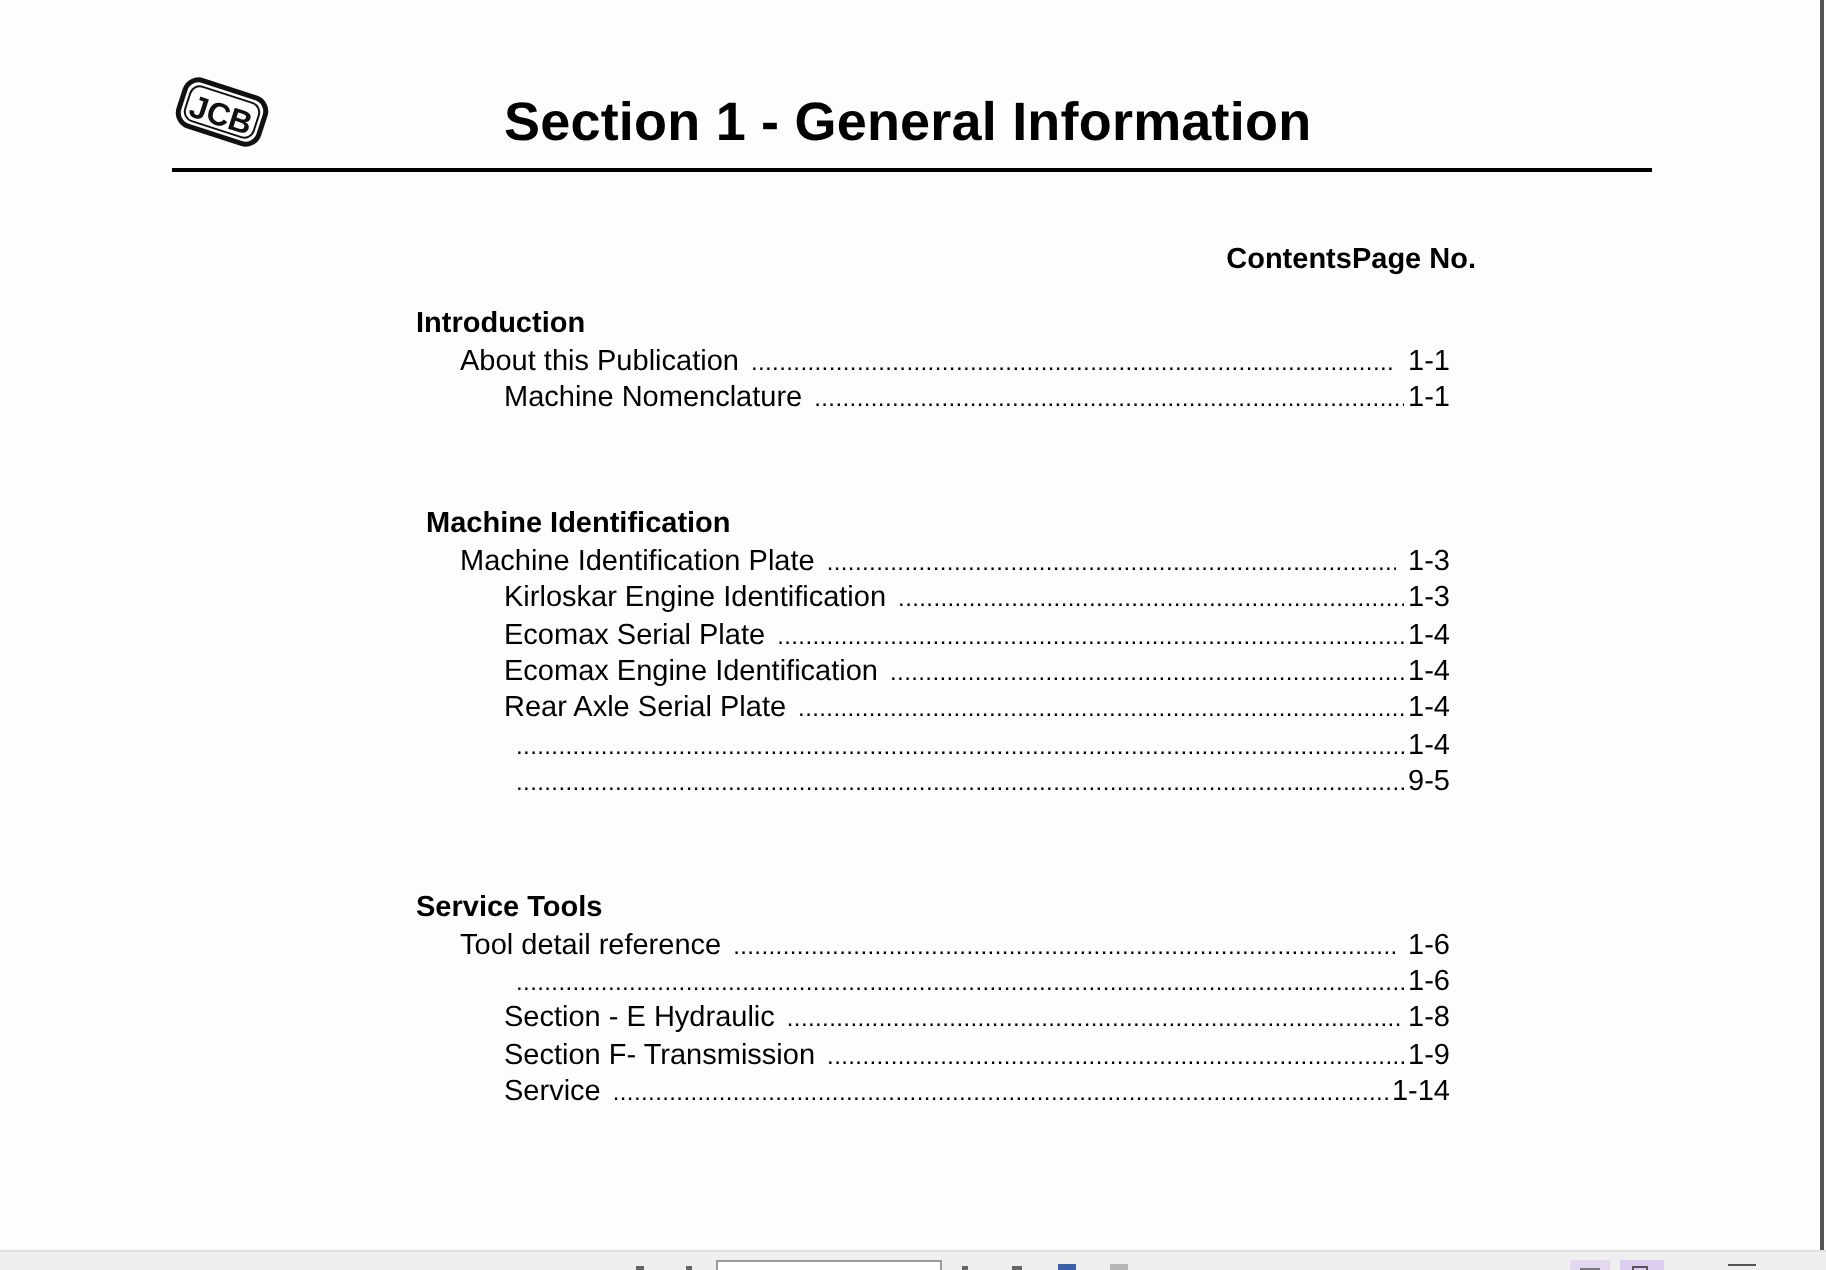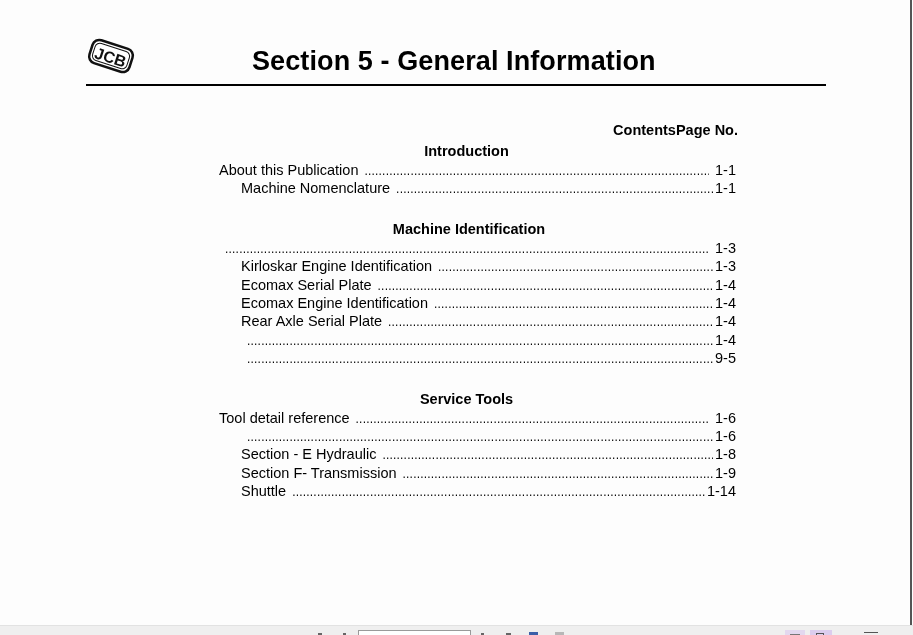--- a/index.html
+++ b/index.html
@@ -58,21 +58,21 @@
       width: 543px;
     }
     .toc-header {
       display: flex;
       justify-content: flex-end;
       font-size: 14.5px;
       font-weight: bold;
       height: 20px;
       line-height: 20px;
     }
-    .group { margin: 2px; text-align: center; }
+    .group { margin: 13px; }
     .group-title {
       font-size: 14.5px;
       font-weight: bold;
       height: 19px;
       line-height: 19px;
     }
     .group-title.indent-s { padding-left: 5px; }
     .entry {
       display: flex;
       align-items: baseline;
@@ -169,21 +169,21 @@
 <div class="viewport">
 
   <svg class="logo" viewBox="0 0 50 40">
     <g transform="rotate(18 25 20)">
       <rect x="4" y="8" width="42" height="24" rx="7" ry="7" fill="#fff" stroke="#111" stroke-width="2.5"></rect>
       <rect x="7" y="11" width="36" height="18" rx="5" ry="5" fill="none" stroke="#111" stroke-width="1"></rect>
       <text x="25" y="27" text-anchor="middle" font-family="Liberation Sans, sans-serif" font-weight="bold" font-size="16" fill="#111">JCB</text>
     </g>
   </svg>
 
-  <div class="page-title">Section 5 - General Information</div>
+  <div class="page-title">Section 1 - General Information</div>
   <div class="title-rule"></div>
 
   <div class="toc">
     <div class="toc-header">
       <span>Contents</span>
       <span>Page No.</span>
     </div>
 
     <div class="group">
       <div class="group-title">Introduction</div>
@@ -197,20 +197,21 @@
         <span class="leader"></span>
         <span class="page">1-1</span>
       </div>
     </div>
 
     <div class="gap"></div>
 
     <div class="group">
       <div class="group-title indent-s">Machine Identification</div>
       <div class="entry l1">
+        <span class="label">Machine Identification Plate</span>
         <span class="leader"></span>
         <span class="page">1-3</span>
       </div>
       <div class="entry l2">
         <span class="label">Kirloskar Engine Identification</span>
         <span class="leader"></span>
         <span class="page">1-3</span>
       </div>
       <div class="entry l2">
         <span class="label">Ecomax Serial Plate</span>
@@ -254,21 +255,21 @@
         <span class="label">Section - E Hydraulic</span>
         <span class="leader"></span>
         <span class="page">1-8</span>
       </div>
       <div class="entry l2">
         <span class="label">Section F- Transmission</span>
         <span class="leader"></span>
         <span class="page">1-9</span>
       </div>
       <div class="entry l2">
-        <span class="label">Shuttle</span>
+        <span class="label">Service</span>
         <span class="leader"></span>
         <span class="page">1-14</span>
       </div>
     </div>
   </div>
 
   <div class="right-edge"></div>
 </div>
 
 <div class="toolbar">

